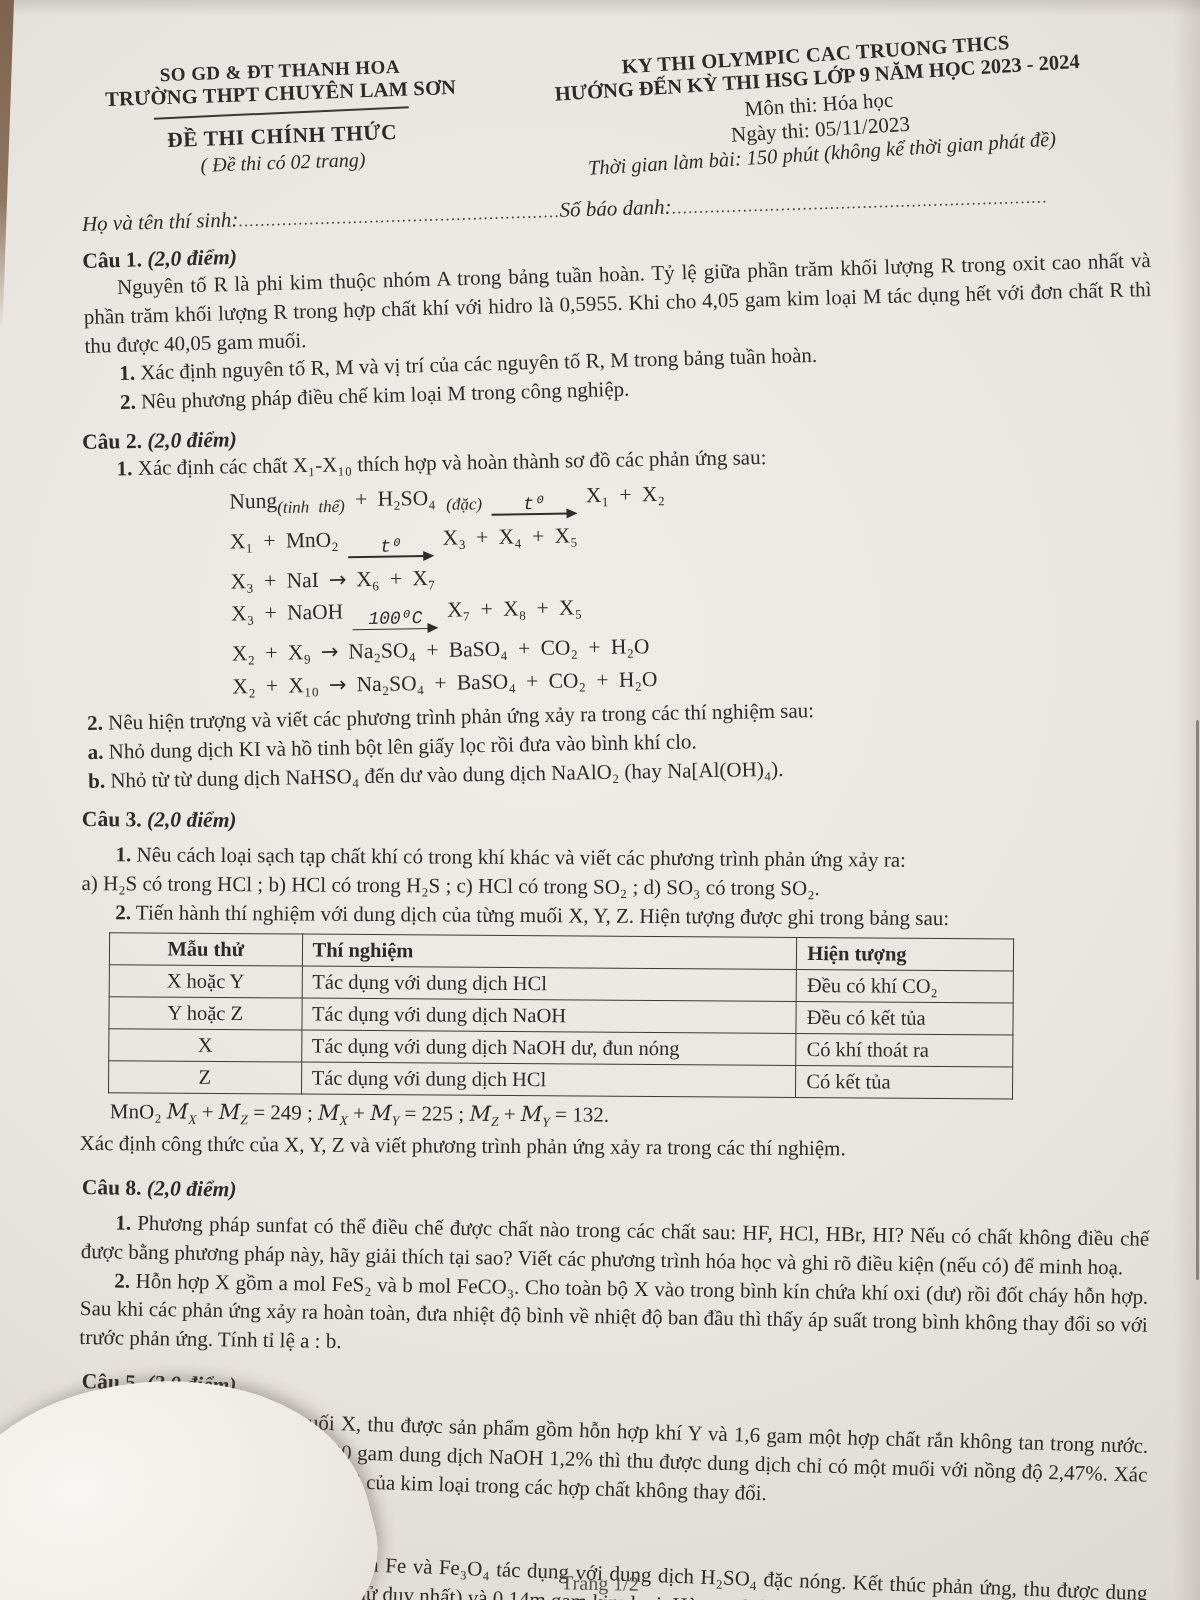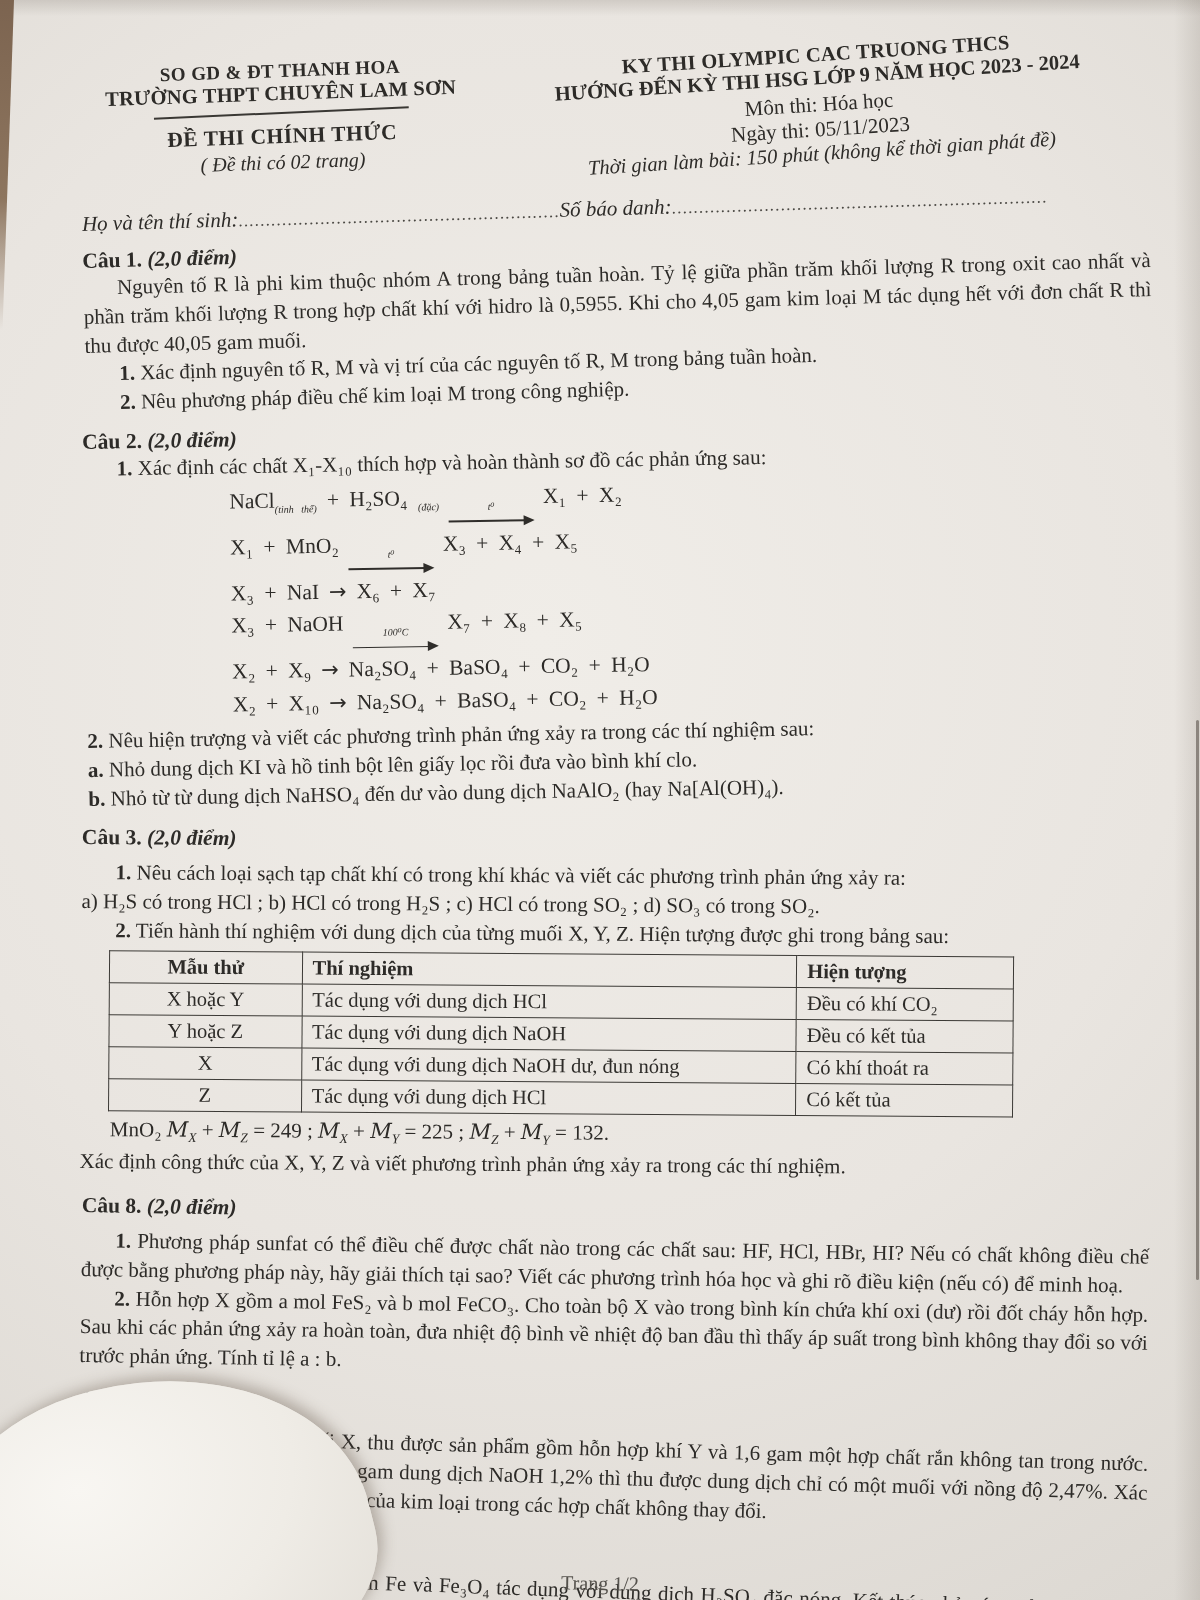--- a/index.html
+++ b/index.html
@@ -64,23 +64,23 @@
   .rot-q1{transform:rotate(-1.5deg); transform-origin:left top;}
   .rot-q2{transform:rotate(-1.0deg); transform-origin:left top;}
   .rot-q3{transform:rotate(0.4deg); transform-origin:left top;}
   .rot-q4{transform:rotate(0.9deg); transform-origin:left top; margin-top:16px;}
   .rot-q5{transform:rotate(1.6deg); transform-origin:left top; margin-top:18px;}
   .rot-q6{transform:rotate(2.1deg); transform-origin:left top; margin-top:18px;}
 
   
   .eqs{margin:4px 0 4px 146px; font-size:21.5px;}
   .eq-line{line-height:1.5; word-spacing:5px; white-space:nowrap;}
-  .cond{font-size:10px; font-style:italic;}
+  .cond{font-size:17px; font-style:italic;}
   .rxn{display:inline-flex; flex-direction:column; align-items:center; margin:0 9px; vertical-align:-6px;}
-  .rxn-label{font-size:10px; font-style:italic; line-height:1; height:14px;}
+  .rxn-label{font-size:18px; font-style:italic; line-height:1; height:14px;font-family:Liberation Mono, monospace;}
   .rxn-line{width:86px; height:11px; position:relative;}
   .rxn-line::before{content:""; position:absolute; left:0; right:8px; top:4.5px; height:1.7px; background:#2f2d2a;}
   .rxn-line::after{content:""; position:absolute; right:0; top:0; width:0; height:0;
     border-left:11px solid #2f2d2a; border-top:5.5px solid transparent; border-bottom:5.5px solid transparent;}
   .plain-arrow{font-family:"DejaVu Sans","DejaVu Serif",sans-serif; font-size:21px; margin:0 10px;}
 
   
   .tbl{border-collapse:collapse; margin:6px 0 2px 28px; width:905px; font-size:20.5px;}
   .tbl td,.tbl th{border:1.6px solid #3c3a36; padding:2px 10px; height:27px;}
   .tbl th{font-weight:bold; text-align:center;}
@@ -137,21 +137,21 @@
 
     <div class="sec rot-q2">
       <div class="sec-title">
         <span class="st">Câu 2.</span>
         <span class="pts">(2,0 điểm)</span>
       </div>
       <div class="item item-ind"><span class="marker">1.</span> <span>Xác định các chất X₁-X₁₀ thích hợp và hoàn thành sơ đồ các phản ứng sau:</span></div>
 
       <div class="eqs">
         <div class="eq-line">
-          <span>NaCl</span><sub class="cond">(tinh thể)</sub><span> + H₂SO₄ </span><sub class="cond">(đặc)</sub><span class="rxn">
+          <span>Nung</span><sub class="cond">(tinh thể)</sub><span> + H₂SO₄ </span><sub class="cond">(đặc)</sub><span class="rxn">
               <span class="rxn-label">t⁰</span>
               <span class="rxn-line"></span>
             </span><span>X₁ + X₂</span>
         </div>
         <div class="eq-line">
           <span>X₁ + MnO₂</span><span class="rxn">
               <span class="rxn-label">t⁰</span>
               <span class="rxn-line"></span>
             </span><span>X₃ + X₄ + X₅</span>
         </div>

